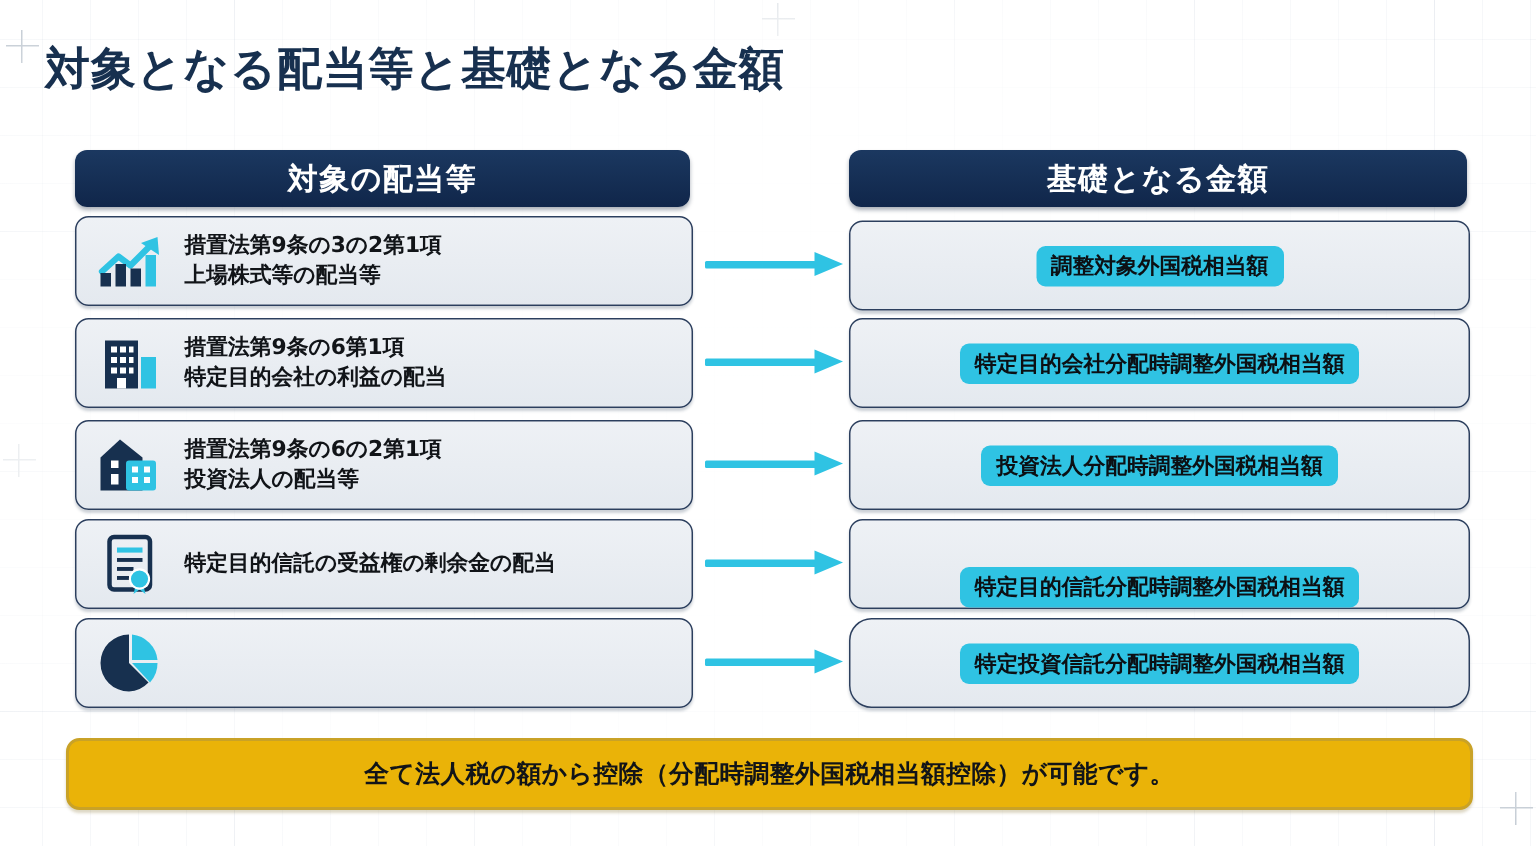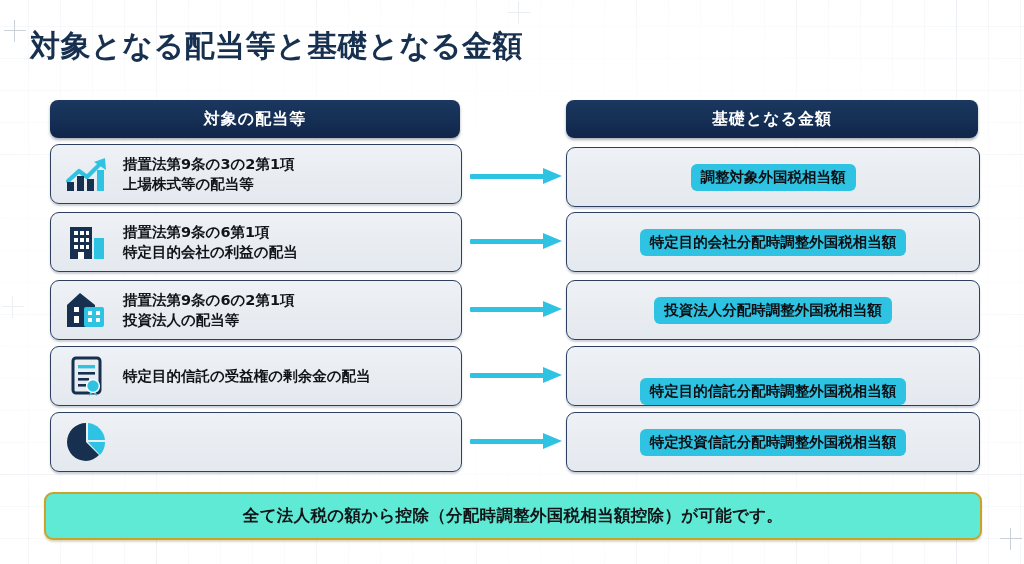--- a/index.html
+++ b/index.html
@@ -42,21 +42,21 @@
 
   .page-title{
     position:absolute;left:30px;top:26px;
     font-size:30px;font-weight:bold;color:#17304f;
     letter-spacing:.5px;white-space:nowrap;
   }
 
   .col-head{
     position:absolute;height:38px;border-radius:8px;
     background:linear-gradient(#1b3860,#10264a);
-    color:#ffffff;font-size:16px;font-weight:bold;
+    color:#ffffff;font-size:20px;font-weight:bold;
     display:flex;align-items:center;justify-content:center;
     box-shadow:0 2px 3px rgba(10,25,50,.35);
     letter-spacing:1px;
     font-family:Liberation Mono, monospace;
   }
   #head-left{left:50px;top:100px;width:410px;}
   #head-right{left:566px;top:100px;width:412px;}
 
   .card{
     position:absolute;border-radius:9px;
@@ -86,21 +86,21 @@
   .arrow{position:absolute;height:12px;width:92px;}
   .arrow .shaft{position:absolute;left:0;top:4px;height:5px;width:74px;background:#2fc3e3;border-radius:1px;}
   .arrow .head{
     position:absolute;right:0;top:-2px;width:0;height:0;
     border-top:8px solid transparent;border-bottom:8px solid transparent;
     border-left:19px solid #2fc3e3;
   }
 
   #footer{
     position:absolute;left:44px;top:492px;width:934px;height:44px;
-    border:2.5px solid #c9a227;border-radius:9px;background:#5eead4;
+    border:2.5px solid #c9a227;border-radius:9px;background:#eab308;
     display:flex;align-items:center;justify-content:center;
     box-shadow:0 2px 2px rgba(120,95,20,.25);
   }
   #footer .txt{font-size:16.5px;font-weight:bold;color:#111418;letter-spacing:.3px;}
 </style>
 </head>
 <body>
 
 <div id="grid"></div>
 <div id="grid-strong"></div>
@@ -223,21 +223,21 @@
         <path d="M21 21 L21 2 A19 19 0 0 0 21 40 A19 19 0 0 0 34 34 Z" fill="#17304f"></path>
         <path d="M23 19 L23 2 A19 19 0 0 1 40 19 Z" fill="#2fc3e3"></path>
         <path d="M23 21 L40 21 A19 19 0 0 1 35 34 Z" fill="#2fc3e3"></path>
       </svg>
     </div>
   </div>
   <div class="arrow" style="left:470px;top:435px;">
     <div class="shaft"></div>
       <div class="head"></div>
   </div>
-  <div class="card right" style="top:412px;height:58px;">
+  <div class="card right" style="top:412px;height:58px;border-radius:15px;">
     <span class="chip">特定投資信託分配時調整外国税相当額</span>
   </div>
 
   <div id="footer">
     <span class="txt">全て法人税の額から控除（分配時調整外国税相当額控除）が可能です。</span>
   </div>
 
 </div>
 
 </body></html>

